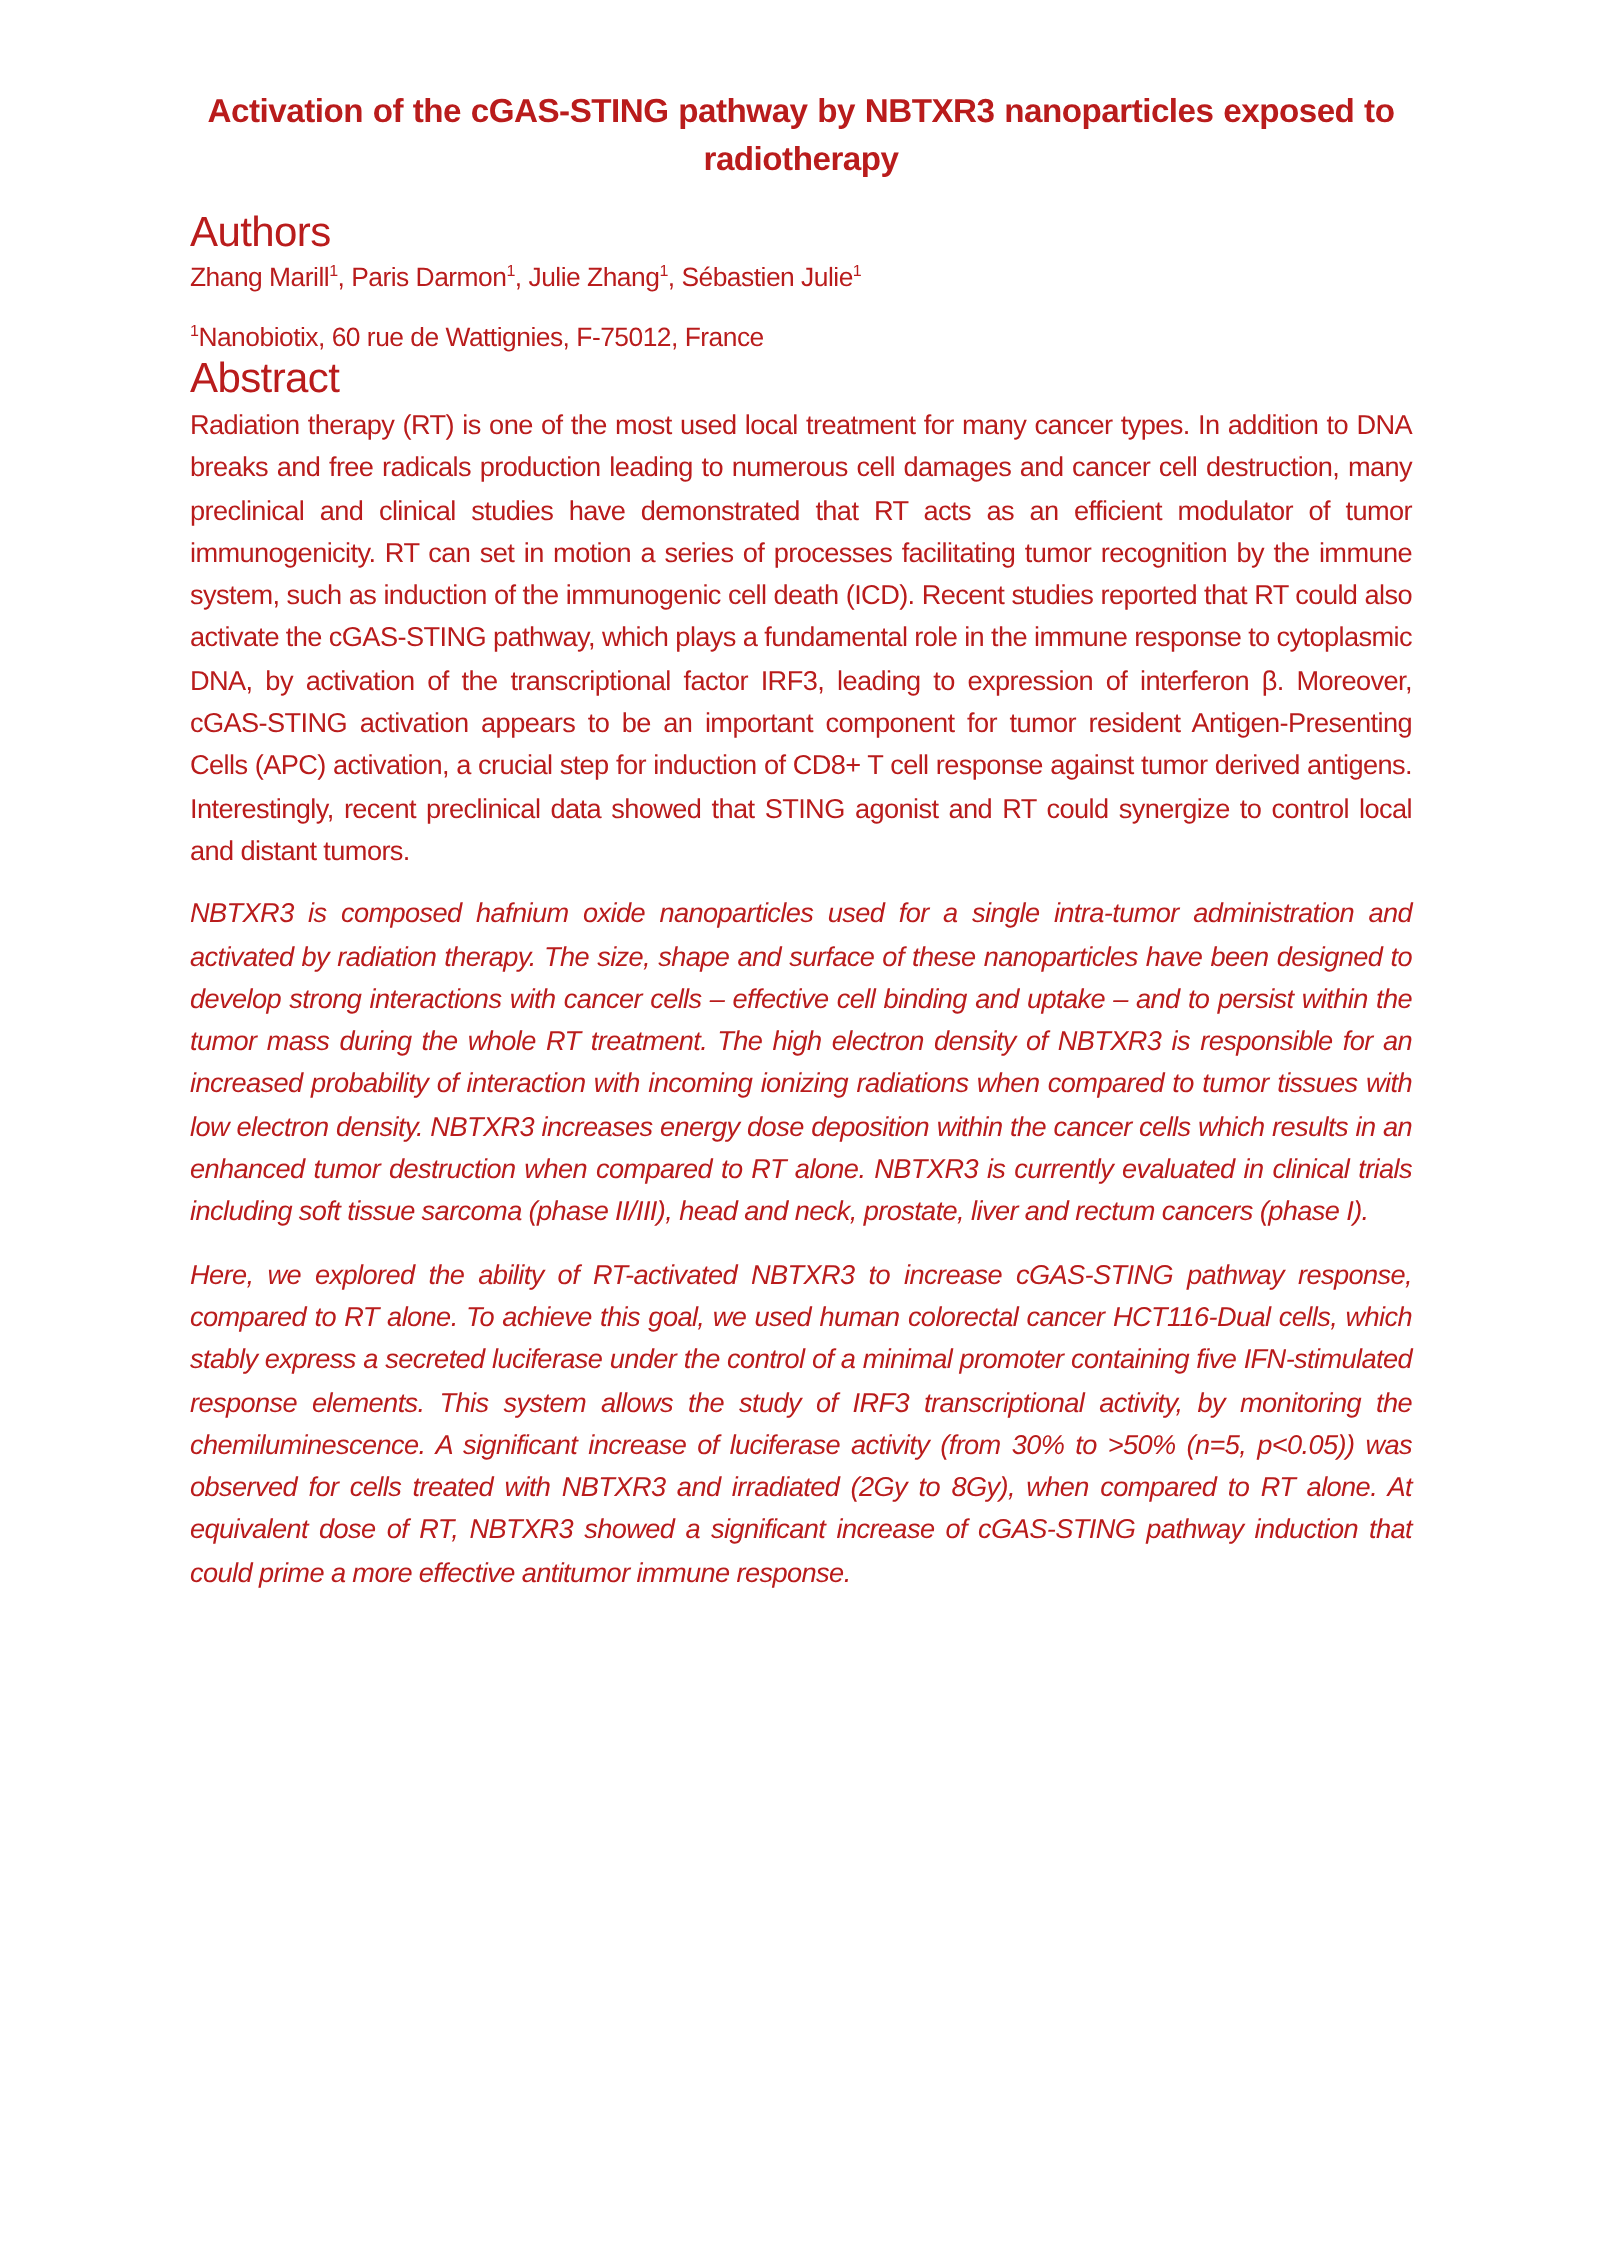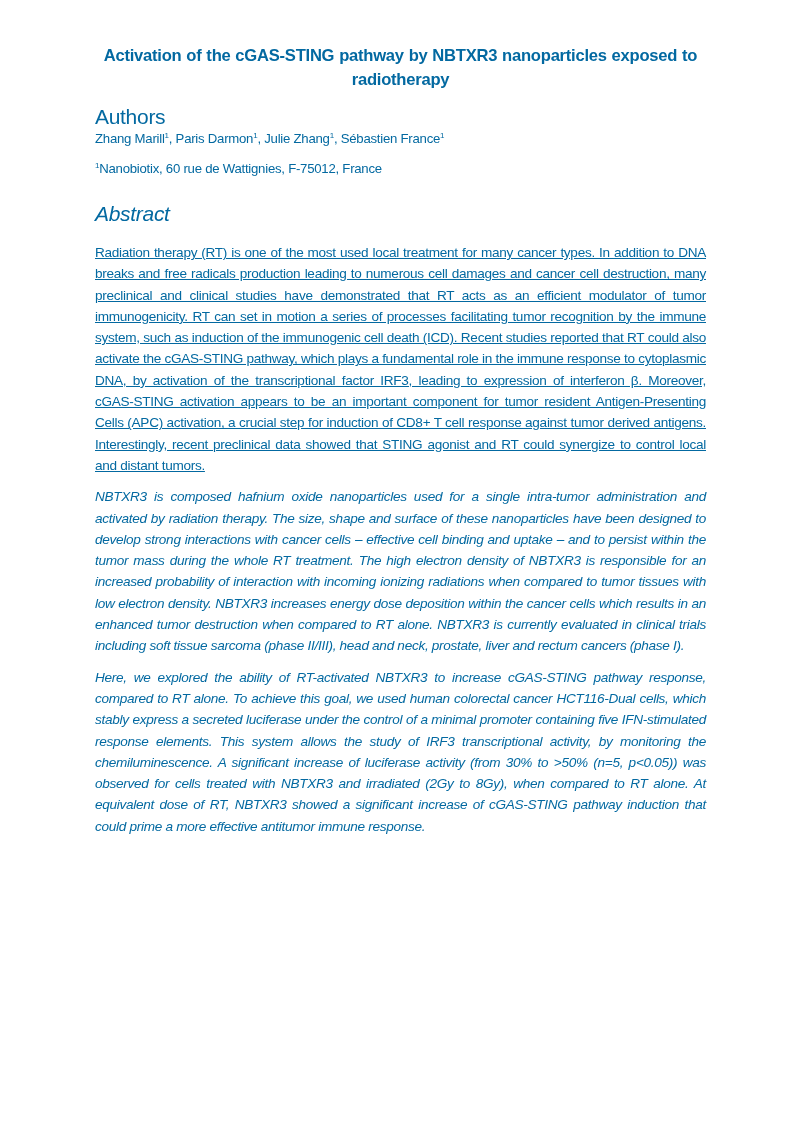--- a/index.html
+++ b/index.html
@@ -1,48 +1,48 @@
 <!DOCTYPE html>
 <html><head>
 <meta charset="utf-8">
 <style>
   html, body { margin: 0; padding: 0; background: #ffffff; }
   body { width: 800px; height: 1131px; position: relative; overflow: hidden; }
   .page {
     position: absolute; left: 95px; top: 44px; width: 611px;
-    font-family: "Liberation Sans", sans-serif; color: #0369a1;
+    font-family: "Liberation Sans", sans-serif; color: #b91c1c;
   }
   .title {
     font-weight: bold; font-size: 16.6px; line-height: 24px; text-align: center;
     margin: 0; letter-spacing: -0.25px; word-spacing: 0.5px;
   }
   .h2 {
     font-size: 21px; line-height: 22px; margin: 0; font-weight: normal; letter-spacing: -0.3px;
   }
   .h2.authors { margin-top: 14px; }
-  .h2.abstract { margin-top: 24px; font-style: italic; }
+  .h2.abstract { margin-top: 0; }
   .authors-line { font-size: 13.2px; line-height: 20px; margin: 1px 0 0 0; letter-spacing: -0.25px; }
   .affil { font-size: 13.2px; line-height: 20px; margin: 10px 0 0 0; letter-spacing: -0.25px; }
   sup { font-size: 8px; vertical-align: 5px; line-height: 0; }
   .para {
     font-size: 13.6px; line-height: 21.3px; text-align: justify; margin: 0;
     letter-spacing: -0.3px;
   }
   .para + .para { margin-top: 10px; font-style: italic; }
-  .para.first { margin-top: 17px; text-decoration: underline; }
+  .para.first { margin-top: 1px; }
 </style>
 </head>
 <body>
 
 <div class="page">
   <h1 class="title">Activation of the cGAS-STING pathway by NBTXR3 nanoparticles exposed to radiotherapy</h1>
 
   <h2 class="h2 authors">Authors</h2>
   <p class="authors-line">
-    <span>Zhang Marill</span><sup>1</sup><span>, </span><span>Paris Darmon</span><sup>1</sup><span>, </span><span>Julie Zhang</span><sup>1</sup><span>, </span><span>Sébastien France</span><sup>1</sup>
+    <span>Zhang Marill</span><sup>1</sup><span>, </span><span>Paris Darmon</span><sup>1</sup><span>, </span><span>Julie Zhang</span><sup>1</sup><span>, </span><span>Sébastien Julie</span><sup>1</sup>
   </p>
   <p class="affil"><sup>1</sup><span>Nanobiotix, 60 rue de Wattignies, F-75012, France</span></p>
 
   <h2 class="h2 abstract">Abstract</h2>
   <p class="para first">Radiation therapy (RT) is one of the most used local treatment for many cancer types. In addition to DNA breaks and free radicals production leading to numerous cell damages and cancer cell destruction, many preclinical and clinical studies have demonstrated that RT acts as an efficient modulator of tumor immunogenicity. RT can set in motion a series of processes facilitating tumor recognition by the immune system, such as induction of the immunogenic cell death (ICD). Recent studies reported that RT could also activate the cGAS-STING pathway, which plays a fundamental role in the immune response to cytoplasmic DNA, by activation of the transcriptional factor IRF3, leading to expression of interferon β. Moreover, cGAS-STING activation appears to be an important component for tumor resident Antigen-Presenting Cells (APC) activation, a crucial step for induction of CD8+ T cell response against tumor derived antigens. Interestingly, recent preclinical data showed that STING agonist and RT could synergize to control local and distant tumors.</p>
   <p class="para">NBTXR3 is composed hafnium oxide nanoparticles used for a single intra-tumor administration and activated by radiation therapy. The size, shape and surface of these nanoparticles have been designed to develop strong interactions with cancer cells – effective cell binding and uptake – and to persist within the tumor mass during the whole RT treatment. The high electron density of NBTXR3 is responsible for an increased probability of interaction with incoming ionizing radiations when compared to tumor tissues with low electron density. NBTXR3 increases energy dose deposition within the cancer cells which results in an enhanced tumor destruction when compared to RT alone. NBTXR3 is currently evaluated in clinical trials including soft tissue sarcoma (phase II/III), head and neck, prostate, liver and rectum cancers (phase I).</p>
   <p class="para">Here, we explored the ability of RT-activated NBTXR3 to increase cGAS-STING pathway response, compared to RT alone. To achieve this goal, we used human colorectal cancer HCT116-Dual cells, which stably express a secreted luciferase under the control of a minimal promoter containing five IFN-stimulated response elements. This system allows the study of IRF3 transcriptional activity, by monitoring the chemiluminescence. A significant increase of luciferase activity (from 30% to &gt;50% (n=5, p&lt;0.05)) was observed for cells treated with NBTXR3 and irradiated (2Gy to 8Gy), when compared to RT alone. At equivalent dose of RT, NBTXR3 showed a significant increase of cGAS-STING pathway induction that could prime a more effective antitumor immune response.</p>
 </div>
 
 </body></html>

